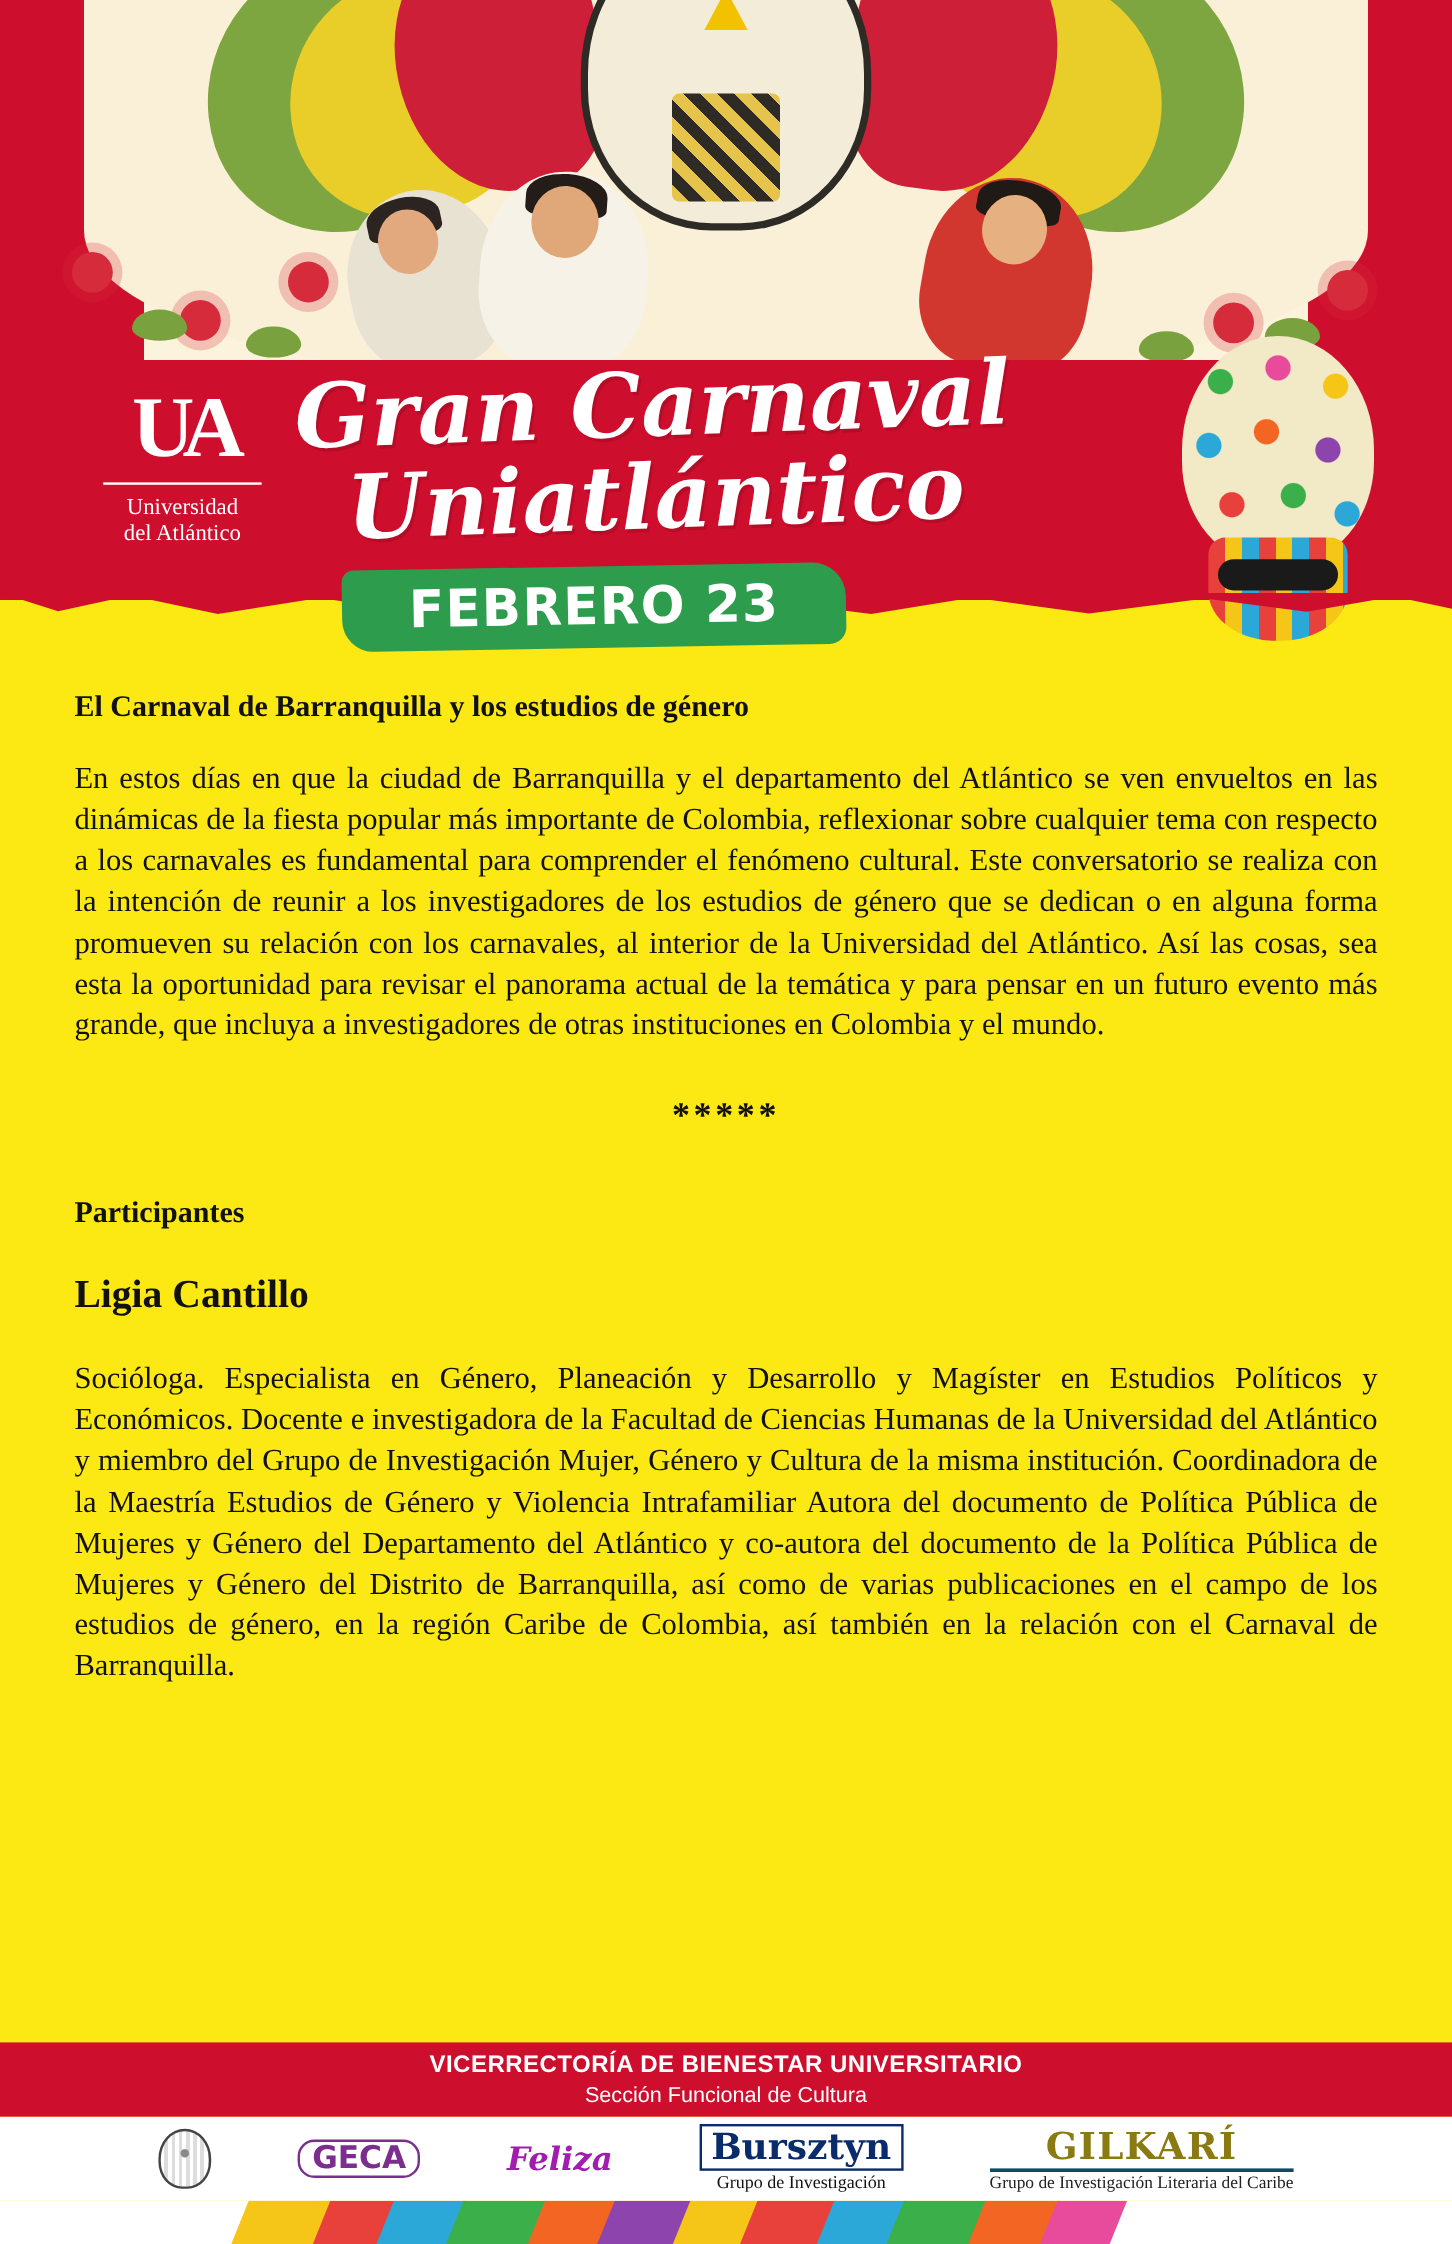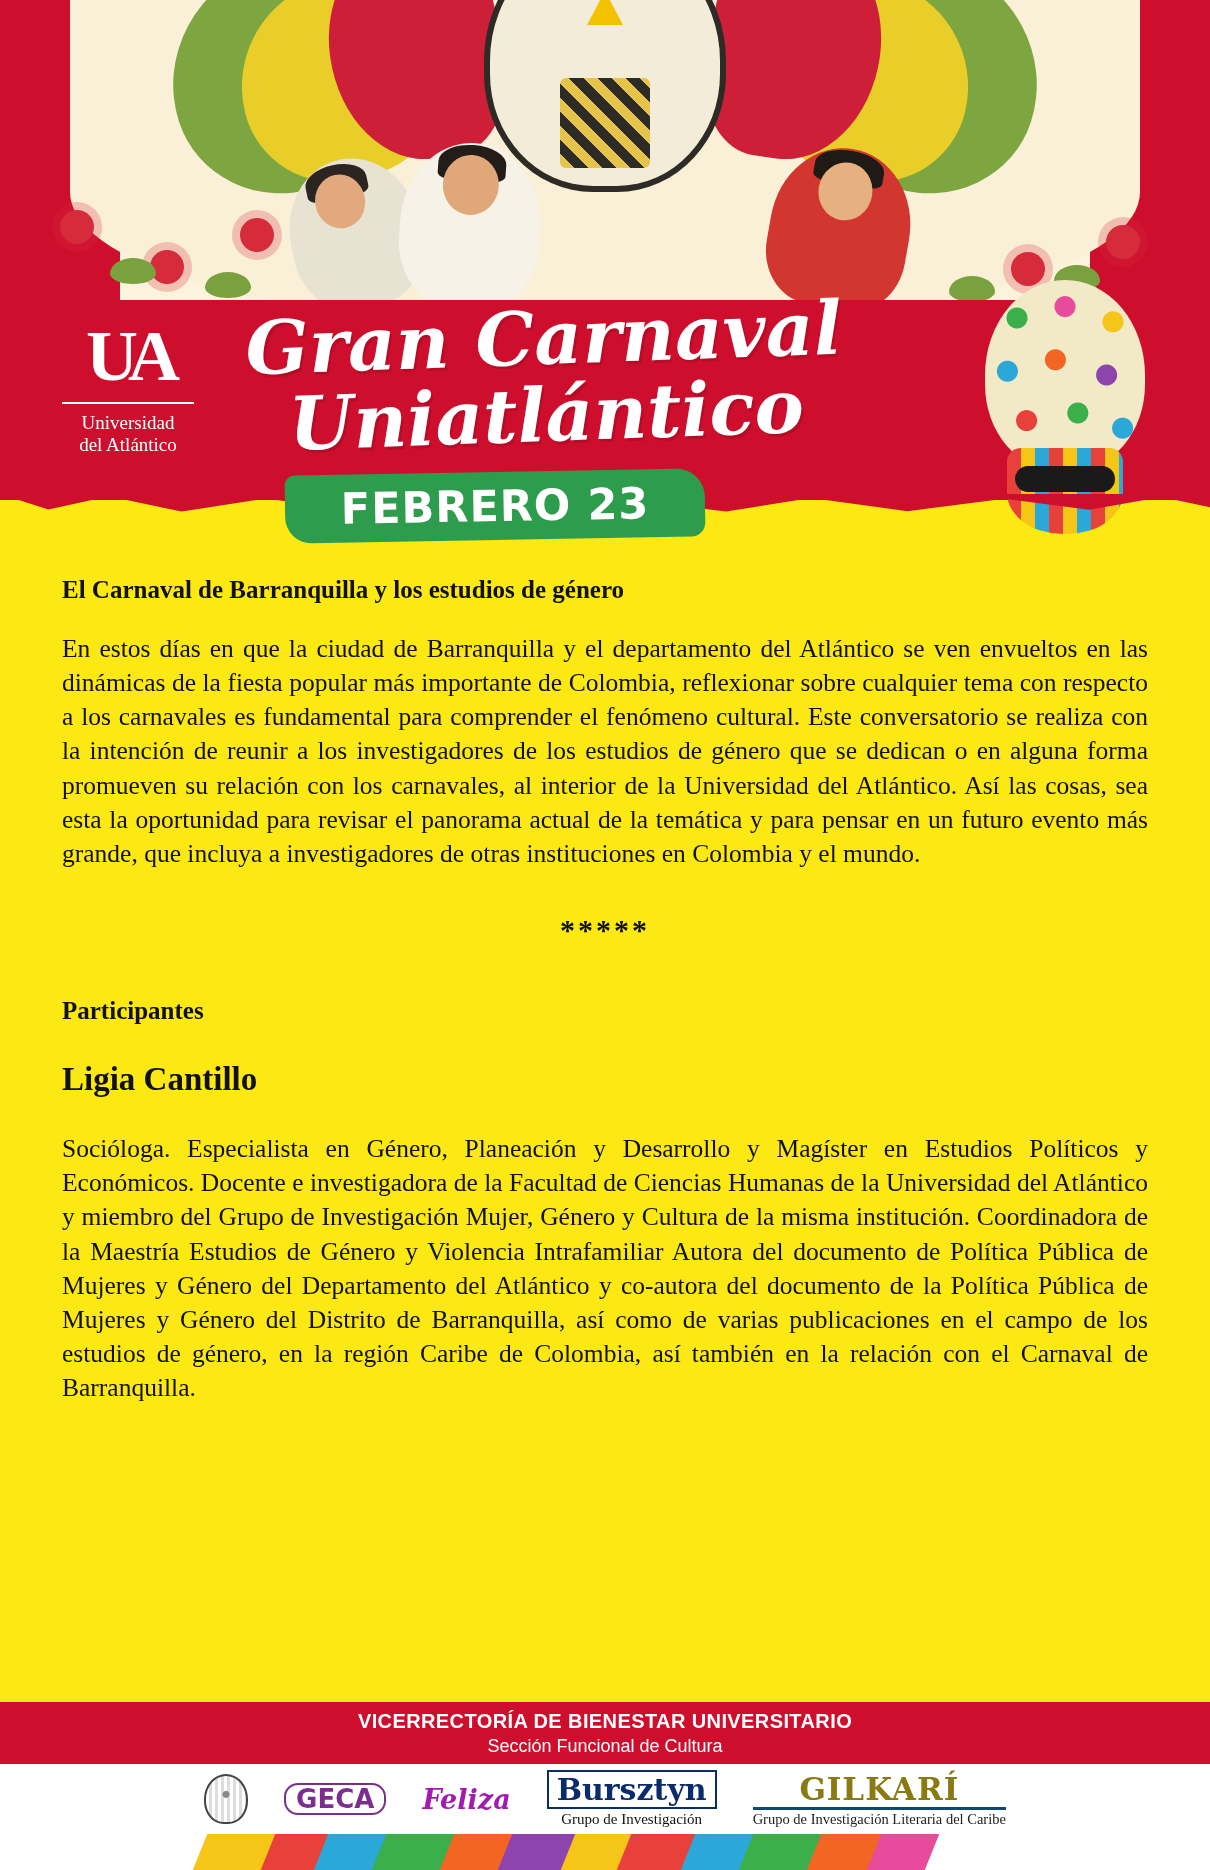--- a/index.html
+++ b/index.html
@@ -198,21 +198,21 @@
     content: "";
     position: absolute;
     left: 0; bottom: -16px; width: 1210px; height: 22px;
     background: #CE0E2D;
     clip-path: polygon(0 0, 4% 70%, 9% 10%, 15% 80%, 22% 20%, 29% 75%, 36% 15%,
       44% 85%, 52% 25%, 60% 80%, 67% 18%, 75% 78%, 83% 22%, 90% 72%, 96% 14%, 100% 60%, 100% 0);
   }
 
   .logo-ua {
     position: absolute;
-    left: 48px; top: 20px;
+    left: 72px; top: 20px;
     width: 160px;
     text-align: center;
     color: #fff;
   }
   .logo-ua .mark {
     font-family: "Liberation Serif", serif;
     font-size: 72px;
     font-weight: bold;
     line-height: 1;
     letter-spacing: -10px;
@@ -373,21 +373,21 @@
   }
 
   .footer-white {
     position: absolute;
     bottom: 36px; left: 0;
     width: 1210px; height: 70px;
     background: #fff;
     display: flex;
     align-items: center;
     justify-content: center;
-    gap: 36px;
+    gap: 72px;
   }
   .flogo { text-align: center; color: #111; }
   .flogo .seal {
     width: 40px; height: 46px;
     border: 2px solid #444;
     border-radius: 50% 50% 45% 45%;
     margin: 0 auto;
     background:
       radial-gradient(circle at 50% 40%, #888 0 3px, transparent 4px),
       repeating-linear-gradient(90deg, #fff 0 3px, #ddd 3px 6px);

